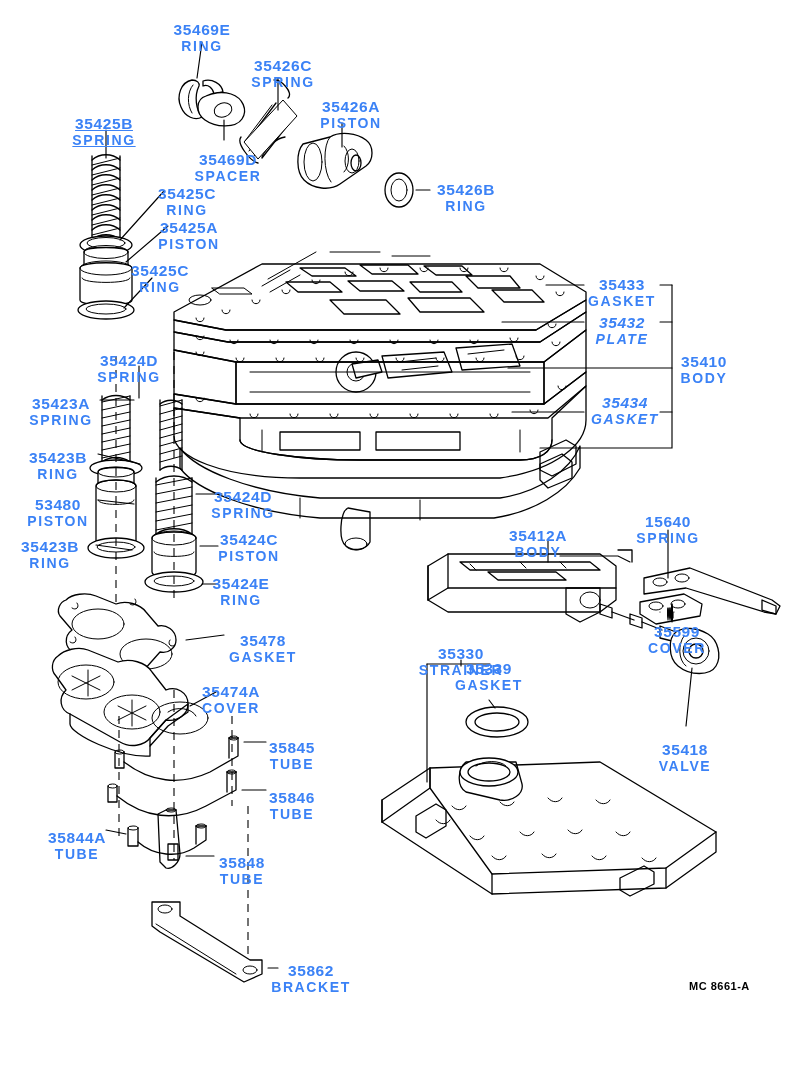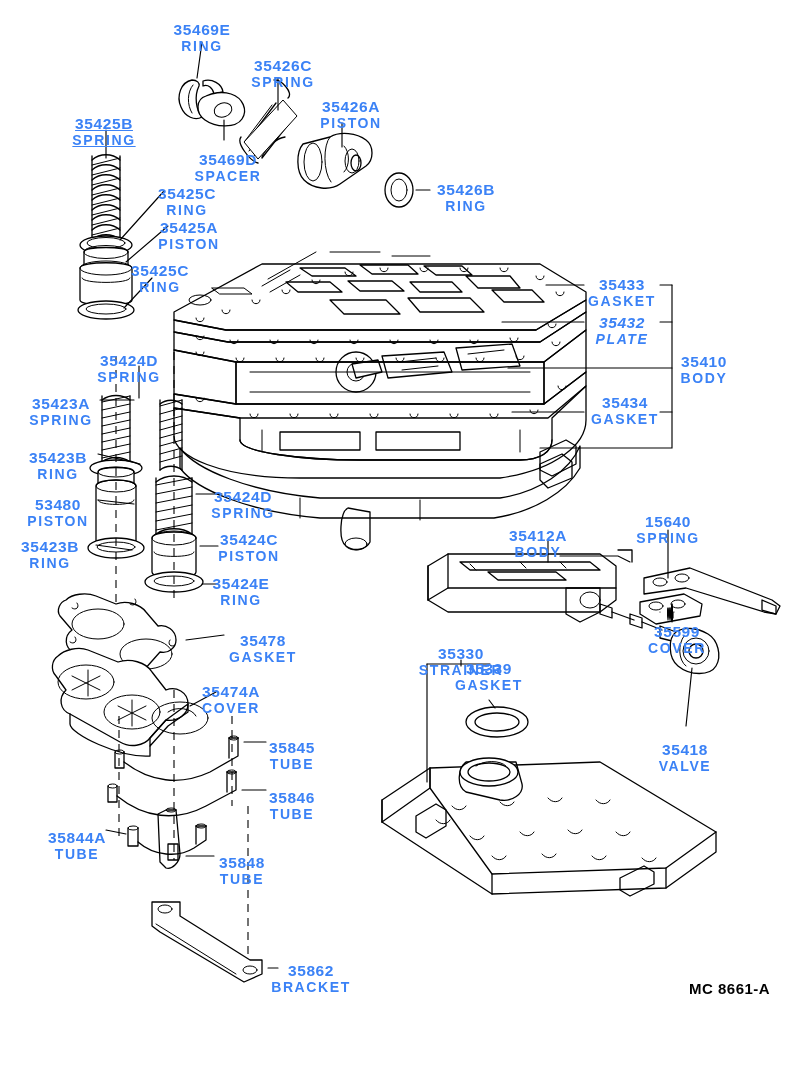--- a/index.html
+++ b/index.html
@@ -41,21 +41,21 @@
     font-size: 14px;
     font-weight: bold;
     letter-spacing: 1.6px;
     margin-top: 1px;
     font-family: "Liberation Sans", sans-serif;
   }
   #sheetcode {
     position: absolute;
     left: 689px;
     top: 980px;
-    font-size: 15px;
+    font-size: 11px;
     font-weight: bold;
     letter-spacing: 0.5px;
     color: #000;
     font-family: "Liberation Sans", sans-serif;
     white-space: nowrap;
   }
 </style>
 </head>
 <body>
 
@@ -632,21 +632,21 @@
     <span class="kind">GASKET</span>
   </div>
   <div class="callout" style="left:622px; top:315px; transform:translateX(-50%);font-style:italic;">
     <span class="pn">35432</span>
     <span class="kind">PLATE</span>
   </div>
   <div class="callout" style="left:704px; top:354px; transform:translateX(-50%);">
     <span class="pn">35410</span>
     <span class="kind">BODY</span>
   </div>
-  <div class="callout" style="left:625px; top:395px; transform:translateX(-50%);">
+  <div class="callout" style="left:625px; top:395px; transform:translateX(-50%);font-style:italic;">
     <span class="pn">35434</span>
     <span class="kind">GASKET</span>
   </div>
   <div class="callout" style="left:129px; top:353px; transform:translateX(-50%);">
     <span class="pn">35424D</span>
     <span class="kind">SPRING</span>
   </div>
   <div class="callout" style="left:61px; top:396px; transform:translateX(-50%);">
     <span class="pn">35423A</span>
     <span class="kind">SPRING</span>

